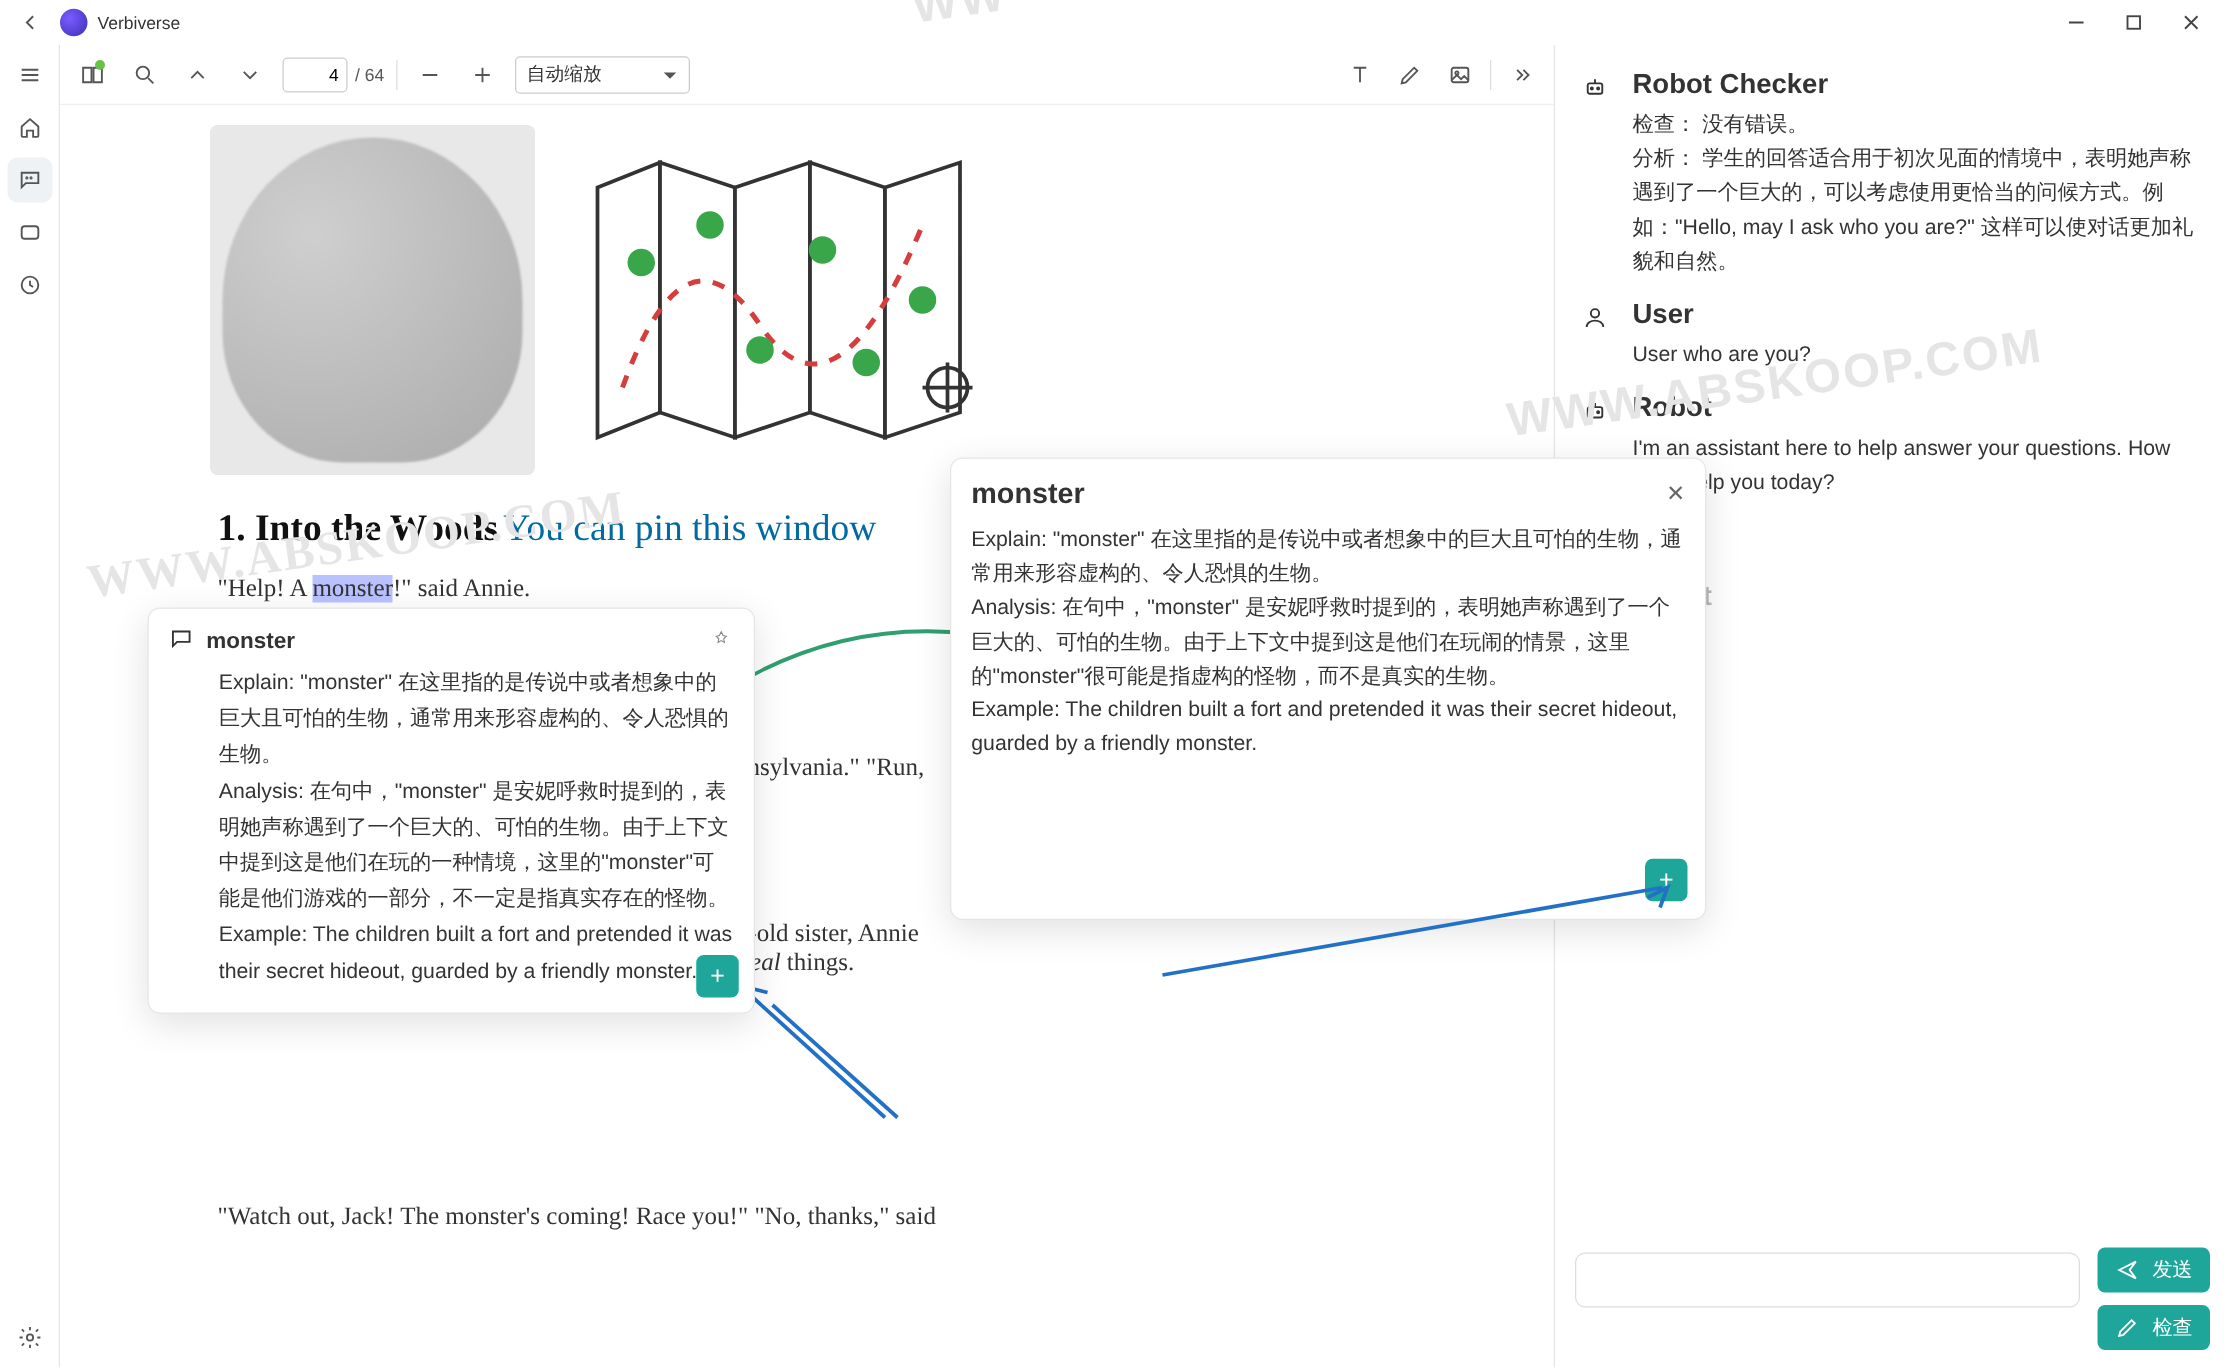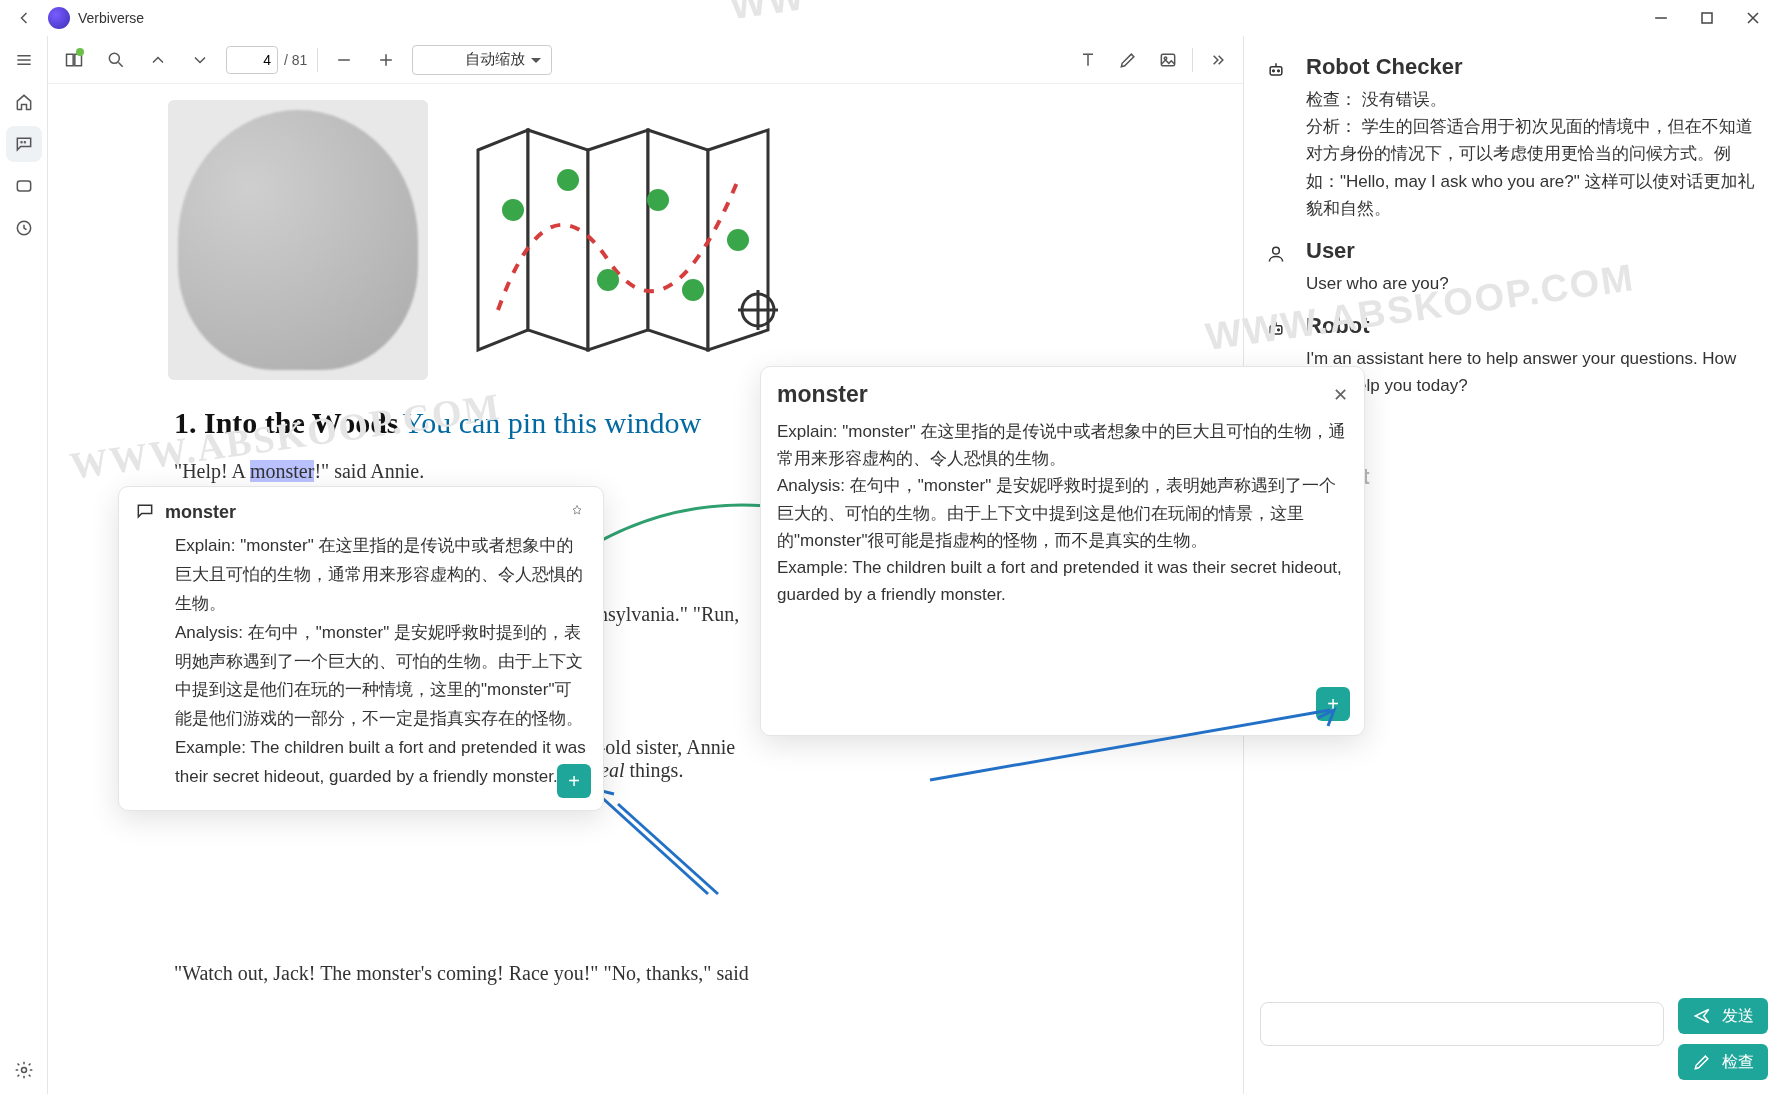--- a/index.html
+++ b/index.html
@@ -16,21 +16,21 @@
 .sidebar .spacer { flex: 1; }
 .content { flex: 1; display: flex; }
 .reader { flex: 1; display: flex; flex-direction: column; border-right: 1px solid #e5e5e5; position: relative; }
 .toolbar { height: 48px; display: flex; align-items: center; padding: 0 10px; gap: 10px; border-bottom: 1px solid #eee; }
 .iconbtn { width: 32px; height: 32px; display: flex; align-items: center; justify-content: center; color: #555; border-radius: 4px; cursor: pointer; position: relative; }
 .iconbtn .dot { position: absolute; top: 4px; right: 6px; width: 8px; height: 8px; background: #6cc04a; border-radius: 50%; }
 .pagebox { display: flex; align-items: center; gap: 6px; }
 .pagein { width: 52px; height: 28px; border: 1px solid #ccc; border-radius: 4px; text-align: right; padding: 0 6px; font-size: 14px; }
 .pagecount { color: #555; }
 .vdiv { width: 1px; height: 24px; background: #ddd; }
-.zoomsel { height: 30px; border: 1px solid #ccc; border-radius: 4px; padding: 0 26px 0 8px; font-size: 15px; color: #333; background: #fff; position: relative; min-width: 140px; display: flex; align-items: center; justify-content: flex-end; }
+.zoomsel { height: 30px; border: 1px solid #ccc; border-radius: 4px; padding: 0 26px 0 8px; font-size: 15px; color: #333; background: #fff; position: relative; min-width: 140px; display: flex; align-items: center; }
 .zoomsel:after { content: ""; position: absolute; right: 10px; top: 12px; border: 5px solid transparent; border-top-color: #555; }
 .toolbar .rtools { margin-left: auto; display: flex; gap: 8px; align-items: center; }
 .page { padding: 16px 30px; overflow: hidden; flex: 1; position: relative; font-family: Georgia, "Times New Roman", serif; }
 .illus { display: flex; gap: 30px; margin-left: 90px; }
 .people { width: 260px; height: 280px; background: #e8e8e8; border-radius: 6px; position: relative; overflow: hidden; }
 .people .ghost { position: absolute; inset: 10px; background: radial-gradient(circle at 30% 30%, #cfcfcf, #aaa); border-radius: 50% 50% 40% 40%; filter: blur(1px); }
 .mapwrap { width: 350px; height: 250px; position: relative; margin-top: 10px; }
 .chapter { margin: 26px 0 0 96px; display: flex; align-items: flex-start; gap: 4px; }
 .chnum { font-size: 30px; font-weight: bold; color: #111; }
 .handwrite { font-family: "Comic Sans MS", cursive; color: #0369a1; font-size: 30px; }
@@ -157,21 +157,21 @@
               <path d="M6 15l6-6 6 6"></path>
             </svg>
           </div>
         <div class="iconbtn">
             <svg class="icon" viewBox="0 0 24 24">
               <path d="M6 9l6 6 6-6"></path>
             </svg>
           </div>
         <div class="pagebox">
           <input class="pagein" value="4" style="">
-          <span class="pagecount">/ 81</span>
+          <span class="pagecount">/ 64</span>
         </div>
         <div class="vdiv"></div>
         <div class="iconbtn">
             <svg class="icon" viewBox="0 0 24 24">
               <path d="M5 12h14"></path>
             </svg>
           </div>
         <div class="iconbtn">
             <svg class="icon" viewBox="0 0 24 24">
               <path d="M12 5v14M5 12h14"></path>
@@ -290,21 +290,21 @@
               <svg class="icon" viewBox="0 0 24 24">
                 <rect x="5" y="8" width="14" height="10" rx="2"></rect>
                 <circle cx="9" cy="13" r="1" fill="currentColor"></circle>
                 <circle cx="15" cy="13" r="1" fill="currentColor"></circle>
                 <path d="M12 4v4"></path>
               </svg>
             </div>
             <div style="flex: 1 1 0%;">
               <div class="secname">Robot Checker</div>
               <div class="sectext" style="white-space: pre-line;">检查： 没有错误。
-分析： 学生的回答适合用于初次见面的情境中，但在不知道对方身份的情况下，可以考虑使用更恰当的问候方式。例如："Hello, may I ask who you are?" 这样可以使对话更加礼貌和自然。</div>
+分析： 学生的回答适合用于初次见面的情境中，表明她声称遇到了一个巨大的，可以考虑使用更恰当的问候方式。例如："Hello, may I ask who you are?" 这样可以使对话更加礼貌和自然。</div>
             </div>
           </div>
           <div class="secrow">
             <div class="avatar">
               <svg class="icon" viewBox="0 0 24 24">
                 <circle cx="12" cy="8" r="4"></circle>
                 <path d="M4 21c0-4 4-6 8-6s8 2 8 6"></path>
               </svg>
             </div>
             <div style="flex: 1 1 0%;">

